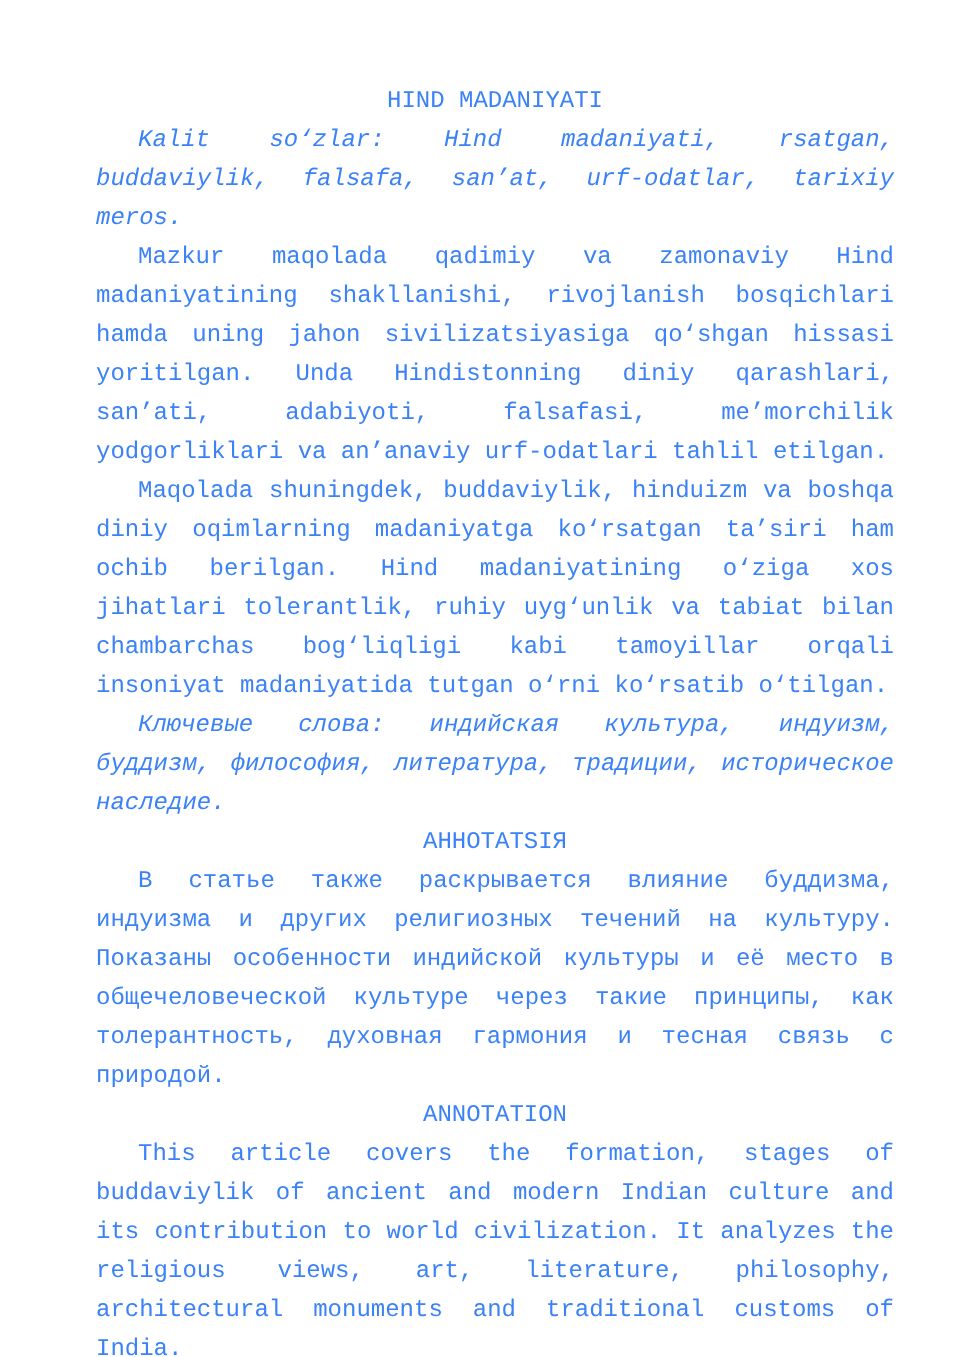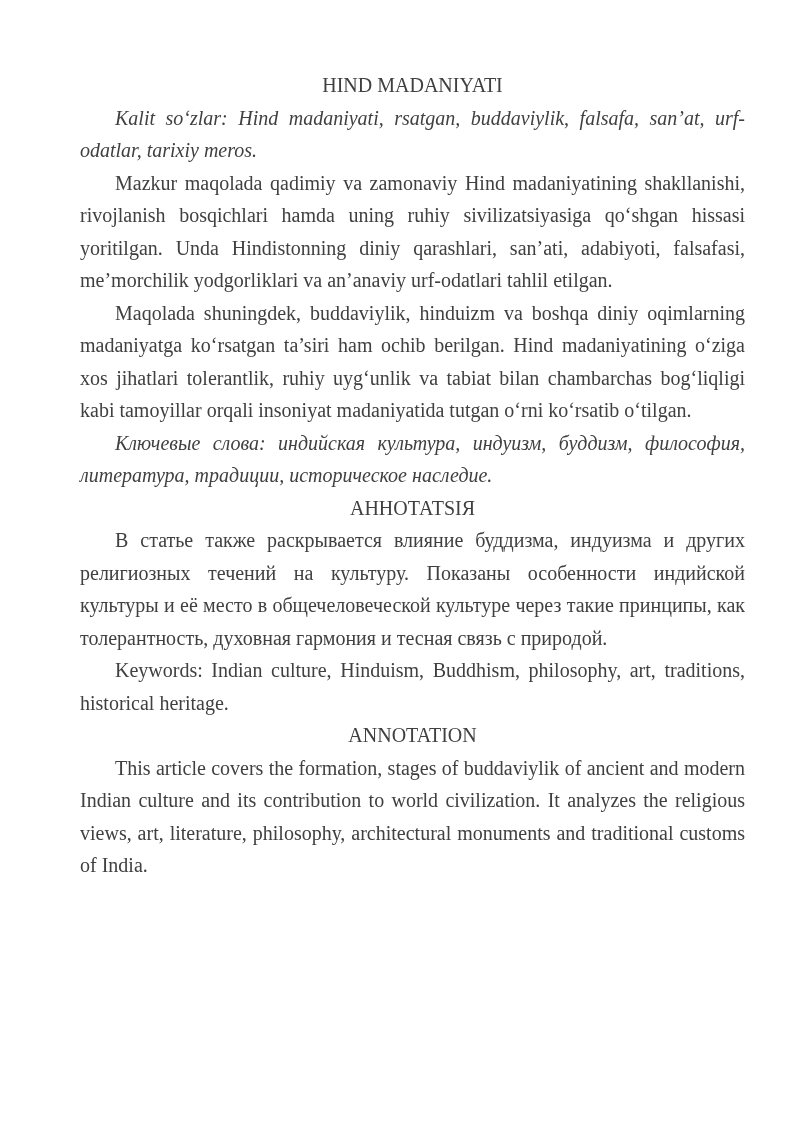--- a/index.html
+++ b/index.html
@@ -7,22 +7,22 @@
     padding: 0;
     background: #ffffff;
   }
   .page {
     position: relative;
     width: 800px;
     height: 1131px;
     background: #ffffff;
     box-sizing: border-box;
     padding: 69px 55px 0 80px;
-    font-family: Liberation Serif, serif;
-    color: #404040;
+    font-family: Liberation Mono, monospace;
+    color: #3b82f6;
     overflow: hidden;
   }
   .page p, .page h1, .page h2 {
     margin: 0;
     font-size: 20px;
     line-height: 32.5px;
     font-weight: normal;
   }
   .heading {
     text-align: center;
@@ -44,30 +44,29 @@
 </head>
 <body>
 
 <div class="page">
 
   <h1 class="heading">HIND MADANIYATI</h1>
 
   <p class="para bold-italic">Kalit so‘zlar: Hind madaniyati, rsatgan, buddaviylik, falsafa, san’at, urf-odatlar, tarixiy meros.</p>
 
 
-  <p class="para">Mazkur maqolada qadimiy va zamonaviy Hind madaniyatining shakllanishi, rivojlanish bosqichlari hamda uning ruhiy sivilizatsiyasiga qo‘shgan hissasi yoritilgan. Unda Hindistonning diniy qarashlari, san’ati, adabiyoti, falsafasi, me’morchilik yodgorliklari va an’anaviy urf-odatlari tahlil etilgan.</p>
+  <p class="para">Mazkur maqolada qadimiy va zamonaviy Hind madaniyatining shakllanishi, rivojlanish bosqichlari hamda uning jahon sivilizatsiyasiga qo‘shgan hissasi yoritilgan. Unda Hindistonning diniy qarashlari, san’ati, adabiyoti, falsafasi, me’morchilik yodgorliklari va an’anaviy urf-odatlari tahlil etilgan.</p>
 
   <p class="para">Maqolada shuningdek, buddaviylik, hinduizm va boshqa diniy oqimlarning madaniyatga ko‘rsatgan ta’siri ham ochib berilgan. Hind madaniyatining o‘ziga xos jihatlari tolerantlik, ruhiy uyg‘unlik va tabiat bilan chambarchas bog‘liqligi kabi tamoyillar orqali insoniyat madaniyatida tutgan o‘rni ko‘rsatib o‘tilgan.</p>
 
   <p class="para bold-italic">Ключевые слова: индийская культура, индуизм, буддизм, философия, литература, традиции, историческое наследие.</p>
 
   <h2 class="heading">АННОТАТSIЯ</h2>
 
 
   <p class="para">В статье также раскрывается влияние буддизма, индуизма и других религиозных течений на культуру. Показаны особенности индийской культуры и её место в общечеловеческой культуре через такие принципы, как толерантность, духовная гармония и тесная связь с природой.</p>
 
-  <p class="para bold">Keywords: Indian culture, Hinduism, Buddhism, philosophy, art, traditions, historical heritage.</p>
 
   <h2 class="heading">ANNOTATION</h2>
 
   <p class="para">This article covers the formation, stages of buddaviylik of ancient and modern Indian culture and its contribution to world civilization. It analyzes the religious views, art, literature, philosophy, architectural monuments and traditional customs of India.</p>
 
 </div>
 
 </body></html>

